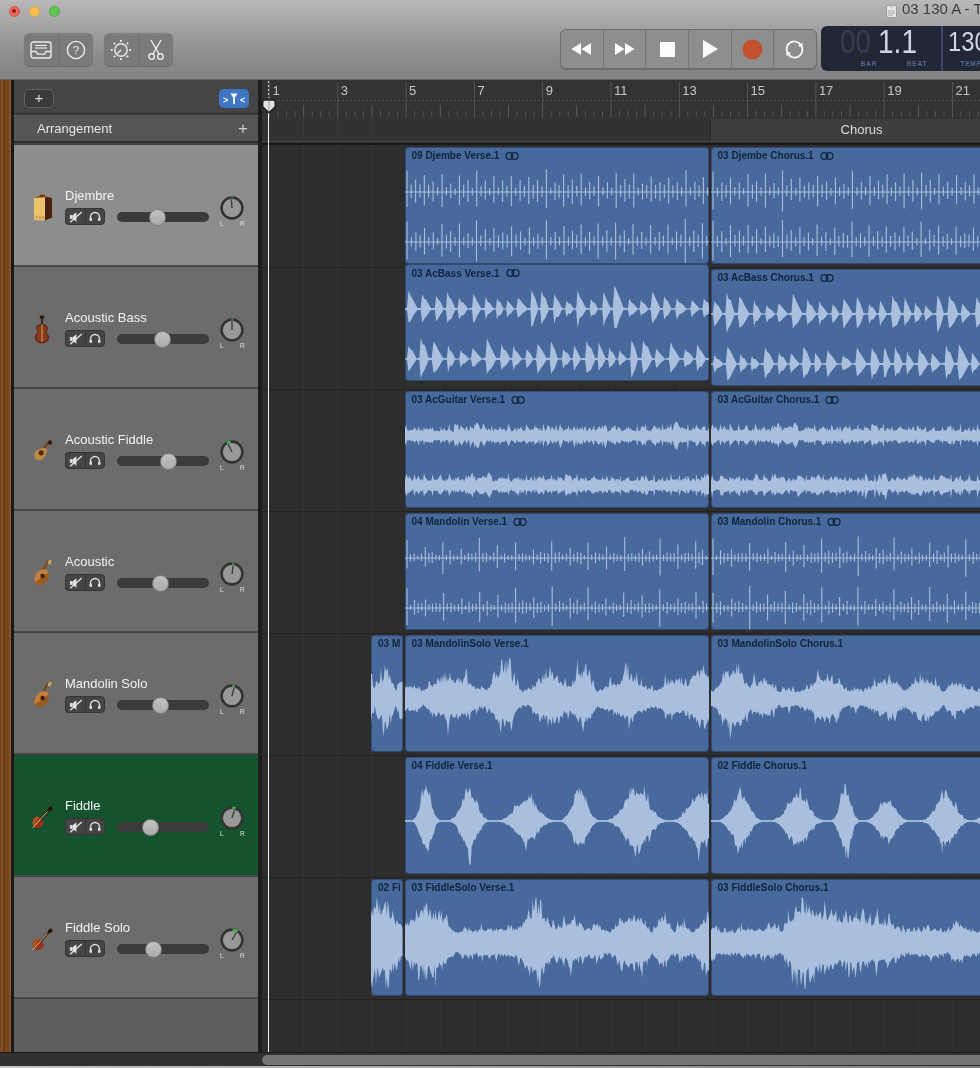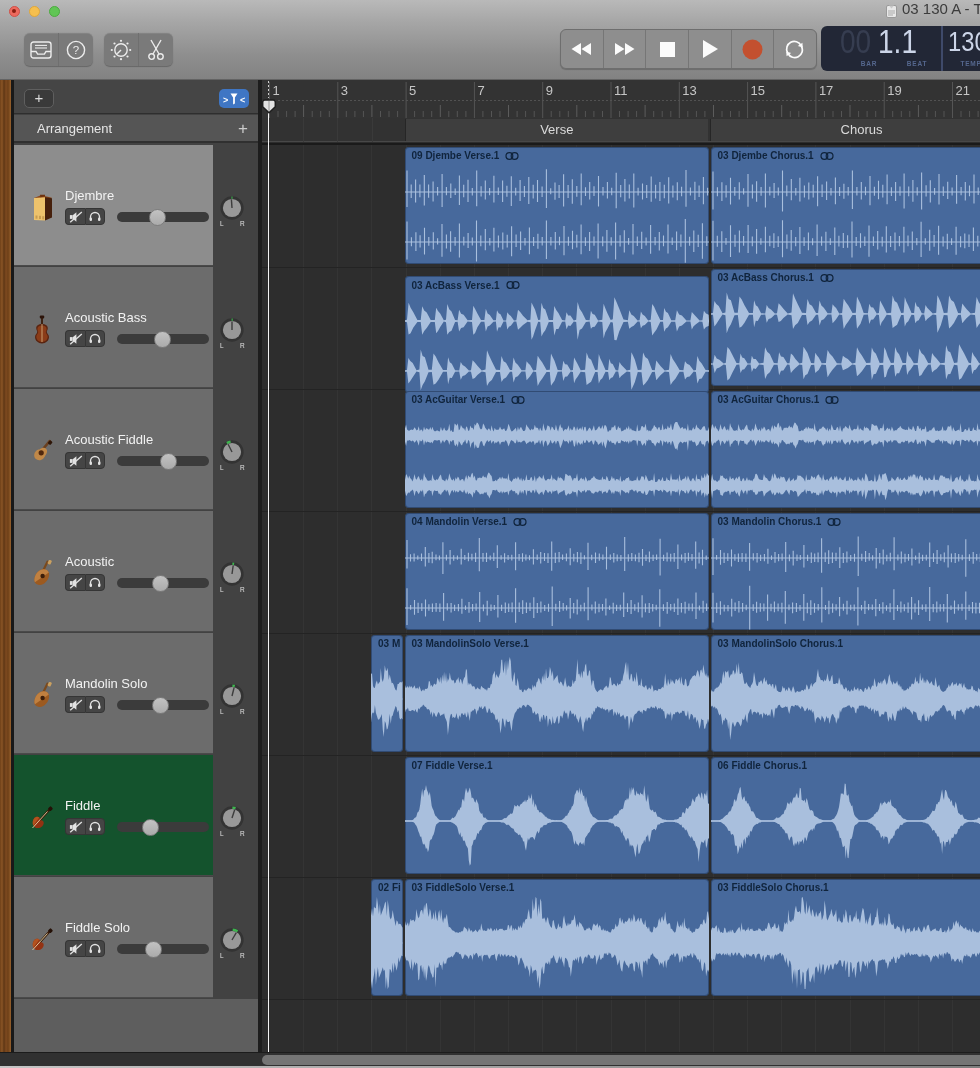--- a/index.html
+++ b/index.html
@@ -33,21 +33,21 @@
 #sidebar { position:absolute; left:14px; top:80px; width:244px; height:972px; background:#424242; }
 #sbhead { position:absolute; left:14px; top:80px; width:244px; height:34px; background:#454545; border-bottom:1px solid #2e2e2e; }
 .addbtn { position:absolute; left:10px; top:9px; width:30px; height:19px; background:#3a3a3a;
   border:1px solid #5f5f5f; border-radius:5px; color:#dcdcdc; font-size:15px; line-height:16px; text-align:center; }
 .filterbtn { position:absolute; left:205px; top:9px; width:30px; height:19px; background:#3f76c4;
   border-radius:5px; }
 #sbarr { position:absolute; left:14px; top:115px; width:244px; height:28px; background:#555555;
   color:#e6e6e6; font-size:13px; line-height:28px; padding-left:23px; border-bottom:2px solid #303030; }
 #sbarr .plus { position:absolute; right:10px; top:0; font-size:17px; color:#cccccc; font-weight:400; }
 #sbtracks { position:absolute; left:14px; top:145px; width:244px; height:854px; }
-.trk { position:absolute; left:0; width:199px; height:121px; border-bottom:1px solid #4a4a4a; }
+.trk { position:absolute; left:0; width:244px; height:121px; border-bottom:1px solid #4a4a4a; }
 .tico { position:absolute; left:14px; top:47px; width:28px; height:32px; display:flex; align-items:center; justify-content:center; }
 .tname { position:absolute; left:51px; top:43px; font-size:13px; color:#f2f2f2; }
 .tbtns { position:absolute; left:51px; top:63px; display:flex; }
 .tb { width:20px; height:17px; background:#454545; border:1px solid #353535; display:flex; align-items:center; justify-content:center; }
 .tb:first-child { border-radius:4px 0 0 4px; border-right:none; }
 .tb:last-child { border-radius:0 4px 4px 0; }
 .tsl { position:absolute; left:103px; top:67px; width:92px; height:10px; border-radius:5px; }
 .tth { position:absolute; top:55.5px; width:17px; height:17px; border-radius:50%;
   background:linear-gradient(#c2c2c2,#ababab); border:1px solid #7e7e7e; margin-top:8px; }
 .tkn { position:absolute; left:204px; top:49px; }
@@ -134,21 +134,21 @@
           <svg class="sti" width="14" height="10" viewBox="0 0 14 10">
             <circle cx="4.4" cy="5" r="3.4" stroke="#10243c" stroke-width="1.2" fill="none"></circle>
             <circle cx="9.6" cy="5" r="3.4" stroke="#10243c" stroke-width="1.2" fill="none"></circle>
           </svg>
         </div>
         <svg class="wv" width="276" height="117" viewBox="0 0 276 117">
           <path d="M0 45H276M2 24.6V62.5M6.4 40.3V49.2M10.9 35.2V54M15.1 38.3V50.5M19.5 30.8V57.6M23.8 39.9V48.7M28.3 35.3V52.5M32.6 41.3V47.6M37 26.9V59.8M41.4 37.6V51.4M45.6 34.2V54.8M50.1 40V48.8M54.4 26.5V60.4M58.8 39.7V48.5M63.1 35.9V50.9M67.3 40.6V48.6M71.5 23.6V64.5M75.8 38.4V49.2M80.3 32.1V53.2M84.8 40.9V48.4M88.9 30.7V54.4M93.4 38.4V50.4M97.8 35.5V52.4M102.2 37.7V50.5M106.6 29.2V59.2M111.1 37.5V50.1M115.6 34.6V53M120 41.1V48.4M124.4 30.5V57.2M128.6 40V49.1M132.9 36.7V51.7M137.2 40V48.4M141.4 23.6V62.1M145.9 40V48.4M150.3 35V52.4M154.5 39.8V48.3M159 29.1V58.2M163.4 39.7V48.8M167.5 33.7V52.3M171.8 37.7V50.4M176.1 27.6V57.2M180.4 40.3V48.9M184.6 35.1V54.1M189 39.6V48.8M193.1 26.5V61.6M197.7 39.6V49.3M201.9 32.9V54.7M206.2 40.3V48.4M210.6 25.6V62.4M215.1 38.3V49.6M219.3 33.3V55.5M223.6 41.1V47.8M228 26.9V57.5M232.3 39.5V48.9M236.7 34.7V52.1M241.1 40.6V48.6M245.6 28V56.8M250.1 40V48.2M254.3 35.1V53.6M258.5 38.4V49.3M263 27.4V56.4M267.2 40.5V48M271.6 34.6V53.2" stroke="#a9bfdd" stroke-width="1.1" fill="none"></path>
           <path d="M0 95H276M2 73.7V113.5M6.3 88.8V99.7M10.8 84.2V104.9M15 91.1V97.8M19.5 78.3V110M24 87.8V99.8M28.4 83.4V105.4M32.6 89V98.8M37.1 78.1V106.1M41.3 89.4V99.3M45.6 82.1V106.8M49.9 91.2V97.7M54.4 79.7V105.2M58.8 88.7V99.2M62.9 86.2V101.1M67.2 89.3V100.1M71.5 73.3V110.3M75.9 87.6V101.8M80.2 82.9V103.7M84.7 90V99.3M88.9 80V107.1M93.1 90.3V98.9M97.4 85.4V103.3M101.6 91.3V98.2M106.1 77.6V109M110.6 89.4V98.7M114.9 84.8V103.9M119.3 91.2V98.1M123.8 80.6V107.9M127.9 88.7V99.6M132.3 86.1V101M136.6 88.3V100.8M141 74.6V110.4M145.2 90V99M149.5 86.2V100.7M153.8 89.4V99M158 78.6V109.8M162.4 89.6V99.1M166.7 84V102.4M171.2 89.7V99.4M175.3 79.2V105.5M179.6 88.9V100M184 85.4V103.4M188.4 89.1V99.3M192.9 79.7V105.6M197 88.5V99.3M201.3 84.6V102.9M205.8 91V98.3M210.1 74.8V109.9M214.3 91.3V97.5M218.7 82.7V103.7M223.1 88V99.8M227.6 78.7V107.7M232.1 89.5V99.4M236.3 86.7V102.3M240.6 91.3V98.1M245.1 79.7V107.7M249.6 89.2V100.2M253.8 86.5V101.2M258 87.5V100M262.4 80.6V104.1M266.8 88.8V99.5M271.3 83.4V104" stroke="#a9bfdd" stroke-width="1.1" fill="none"></path>
         </svg>
       </div>
-      <div class="reg" style="left:142.5px;top:131px;width:304px;">
+      <div class="reg" style="left:142.5px;top:119px;width:304px;">
         <div class="rl">
           <span>03 AcBass Verse.1</span>
           <svg class="sti" width="14" height="10" viewBox="0 0 14 10">
             <circle cx="4.4" cy="5" r="3.4" stroke="#10243c" stroke-width="1.2" fill="none"></circle>
             <circle cx="9.6" cy="5" r="3.4" stroke="#10243c" stroke-width="1.2" fill="none"></circle>
           </svg>
         </div>
         <svg class="wv" width="304" height="117" viewBox="0 0 304 117">
           <path d="M0 45L0 44.2L2 43.7L3.6 26.8L5.6 31.8L8.2 35.9L12.4 43.9L15.7 44L17.2 30.3L19.2 34.4L21.7 36.5L25.7 44.1L29.8 44.1L31.2 31.8L33 35.1L35.2 37.6L38.8 44.2L41 43.8L42.3 27.9L44.2 33.3L46.5 35.4L50.1 44L52.6 44.2L54.1 33.7L56.1 37.8L58.6 38.8L62.6 44.3L67 43.9L68.3 29.7L70.1 33L72.4 37.6L76 44.1L79.4 44.1L80.8 32.8L82.6 37.4L84.8 38.9L88.4 44.3L90.9 44.3L92 34.3L93.6 37.2L95.5 38.2L98.5 44.4L101.1 44.4L102.3 36.3L103.9 38.5L105.8 40L109 44.4L111.3 44.2L113 33.8L115.2 35.9L118 39.7L122.5 44.3L125.4 43.7L126.5 26.6L128.1 29.7L130 33.4L133.2 43.9L135.2 43.7L136.5 26.7L138.2 32.1L140.3 33.6L143.8 43.9L148 44L149.3 30L151.2 34.1L153.4 36.9L157.1 44.1L160.2 44.4L161.5 36.3L163.2 39.4L165.4 39.4L168.8 44.4L171.2 43.7L172.6 26L174.6 32.8L177 36.2L180.9 43.9L184.6 44.3L185.9 34.8L187.6 38.1L189.7 38.8L193.1 44.4L197.3 43.8L198.6 27.8L200.2 31.9L202.3 37L205.7 44L207.8 43.3L209.4 21.3L211.5 26L214.2 32.6L218.5 43.6L222.9 44.3L224.3 34.3L226.3 38.4L228.7 39.9L232.6 44.4L234.6 44.3L235.9 35.6L237.6 38.5L239.8 39.9L243.2 44.4L245.7 43.8L247.2 28L249.1 30.7L251.5 36.2L255.3 44L258 44.1L259.2 31.9L260.9 35.7L262.9 37.1L266.3 44.2L270.2 44.3L271.9 34.3L274.1 38.4L276.9 39.4L281.4 44.4L285.4 44.4L286.8 35.9L288.6 38L290.9 40.6L294.6 44.4L297.4 44.3L298.9 34.8L301 37.6L303.6 38.7L304 44.4L304 44.2L304 45L304 45.8L304 45.5L303.6 49.9L301 51.1L298.9 53.6L297.4 45.7L294.6 45.5L290.9 48.3L288.6 50.3L286.8 53.6L285.4 45.5L281.4 45.6L276.9 49.6L274.1 50.4L271.9 55.6L270.2 45.7L266.3 45.8L262.9 51.2L260.9 52.5L259.2 55.7L258 45.7L255.3 45.8L251.5 53.6L249.1 56.7L247.2 59.6L245.7 46.1L243.2 45.6L239.8 49.1L237.6 49.7L235.9 52.3L234.6 45.5L232.6 45.5L228.7 49.8L226.3 51.1L224.3 52.7L222.9 45.7L218.5 46L214.2 55.4L211.5 64.2L209.4 64.1L207.8 46.5L205.7 45.9L202.3 52.7L200.2 56.4L198.6 62.4L197.3 46.1L193.1 45.5L189.7 50.8L187.6 51.1L185.9 52.7L184.6 45.5L180.9 45.9L177 52.5L174.6 54.1L172.6 63.7L171.2 46.1L168.8 45.5L165.4 50L163.2 49.4L161.5 53.2L160.2 45.6L157.1 45.8L153.4 53L151.2 53.1L149.3 59.5L148 46L143.8 46L140.3 54.2L138.2 57L136.5 60.4L135.2 46.1L133.2 45.8L130 54.4L128.1 60.5L126.5 63.7L125.4 46.3L122.5 45.7L118 49.1L115.2 51.8L113 53.8L111.3 45.6L109 45.6L105.8 49.7L103.9 50.7L102.3 53.5L101.1 45.5L98.5 45.5L95.5 51.6L93.6 51.2L92 55.8L90.9 45.6L88.4 45.7L84.8 49.6L82.6 50.6L80.8 55.6L79.4 45.8L76 45.8L72.4 51.3L70.1 57.1L68.3 58.7L67 46.1L62.6 45.6L58.6 51.2L56.1 51.9L54.1 55.5L52.6 45.8L50.1 46L46.5 54.7L44.2 56L42.3 58.8L41 46.2L38.8 45.6L35.2 51.1L33 55L31.2 57.3L29.8 45.9L25.7 45.9L21.7 52.1L19.2 54.9L17.2 58.8L15.7 45.9L12.4 45.9L8.2 51.8L5.6 57.3L3.6 58.5L2 46.3L0 45.8Z" fill="#a9bfdd"></path>
           <path d="M0 95L0 94.2L2 94.1L3.4 81.9L5.3 85L7.7 87.1L11.5 94.2L14.4 93.5L15.7 73.6L17.6 80L19.9 81.3L23.5 93.7L26.8 93.8L28.5 77.5L30.7 80.5L33.5 86.2L38 93.9L41.9 94L43.1 81.2L44.8 86.3L46.8 87.7L50.1 94.2L54.2 94.4L55.7 86L57.6 89.1L60 90.5L63.9 94.4L66 94.2L67.6 84.3L69.8 86.4L72.4 89.7L76.7 94.4L80.5 93.5L82 74.2L84.1 79.6L86.8 85.2L91 93.8L95 94L96.5 80.1L98.5 85.2L101 86.8L105 94.1L107.1 94.1L108.5 81.6L110.4 86.4L112.8 88.7L116.6 94.2L120.4 94.3L121.6 85.3L123.2 87.3L125.1 89.1L128.2 94.4L131.1 93.9L132.7 79.8L134.7 83.1L137.3 86.4L141.5 94.1L144.8 93.8L146 77.6L147.5 80.7L149.5 84.7L152.7 94L156.9 94.3L158.3 84.8L160 88.2L162.2 88.4L165.7 94.4L167.9 94L169.1 81.4L170.7 84.6L172.6 88L175.7 94.2L180.1 93.7L181.6 76.4L183.6 82.1L186.1 83.7L190.2 93.9L192.6 93.8L193.8 77.9L195.3 82.6L197.3 86.6L200.5 94L203.1 94.1L204.3 82.7L205.8 87.3L207.7 87.9L210.8 94.3L213.2 94.4L214.5 86.1L216.2 88.8L218.4 90.9L221.8 94.4L225.2 93.7L226.4 76.2L227.9 79.2L229.8 83.5L232.8 93.9L236.5 93.7L238.1 76.6L240.2 81.1L242.9 83.1L247.1 93.9L249.8 94.3L251.3 84.5L253.3 87.2L255.7 90.3L259.7 94.4L264 93.8L265.6 77.9L267.7 82.9L270.4 87.1L274.6 94L278.4 94.3L280 85.3L282 87.8L284.6 89.1L288.7 94.4L290.9 93.9L292.4 80L294.3 84.8L296.7 87.4L300.6 94.1L304 94.2L304 95L304 95.8L300.6 95.7L296.7 102.5L294.3 102.9L292.4 107.4L290.9 95.9L288.7 95.5L284.6 100.5L282 100.9L280 103.4L278.4 95.7L274.6 95.8L270.4 102.7L267.7 105.7L265.6 108.9L264 96L259.7 95.6L255.7 99.1L253.3 101.8L251.3 104.2L249.8 95.7L247.1 96L242.9 103.9L240.2 107.6L238.1 109.4L236.5 96.2L232.8 96L229.8 106.2L227.9 110.4L226.4 113.7L225.2 96.1L221.8 95.5L218.4 98.2L216.2 99.9L214.5 102.2L213.2 95.6L210.8 95.6L207.7 101.2L205.8 102.1L204.3 104.2L203.1 95.9L200.5 95.8L197.3 102.3L195.3 104.1L193.8 107.4L192.6 95.9L190.2 96.1L186.1 105.8L183.6 107.6L181.6 109L180.1 96.2L175.7 95.8L172.6 100.8L170.7 103.2L169.1 107.3L167.9 95.9L165.7 95.6L162.2 100.4L160 100.7L158.3 105L156.9 95.6L152.7 95.8L149.5 104.7L147.5 107.4L146 109.8L144.8 95.9L141.5 95.9L137.3 102.4L134.7 106.1L132.7 110L131.1 96L128.2 95.6L125.1 100.3L123.2 102.4L121.6 104.3L120.4 95.5L116.6 95.6L112.8 100.3L110.4 101.2L108.5 106.6L107.1 95.8L105 95.8L101 101.4L98.5 102.9L96.5 106.1L95 95.9L91 96.1L86.8 104.1L84.1 106.2L82 110.1L80.5 96.3L76.7 95.5L72.4 98.9L69.8 102.1L67.6 103.1L66 95.7L63.9 95.5L60 99.3L57.6 100L55.7 103.7L54.2 95.6L50.1 95.7L46.8 102L44.8 101.8L43.1 108.2L41.9 95.8L38 95.8L33.5 103.7L30.7 107.4L28.5 108.8L26.8 95.9L23.5 96.3L19.9 105.2L17.6 109.1L15.7 114.3L14.4 96.2L11.5 95.6L7.7 101.3L5.3 105.1L3.4 107.5L2 95.7L0 95.8Z" fill="#a9bfdd"></path>
@@ -241,30 +241,30 @@
         <div class="rl">
           <span>03 MandolinSolo Chorus.1</span>
         </div>
         <svg class="wv" width="276" height="117" viewBox="0 0 276 117">
           <path d="M0 64H276" stroke="#a9bfdd" stroke-width="1.1" fill="none"></path>
           <path d="M0 64L0 54.2L1 56.7L1.9 55.9L2.9 57L3.8 54L4.8 53.6L5.7 52.5L6.7 52.6L7.6 51.6L8.6 50L9.6 46.9L10.5 48.9L11.5 41.5L12.4 36L13.4 43.5L14.3 35.8L15.3 37.5L16.2 37L17.2 35.2L18.1 43.3L19.1 41L20.1 38.7L21 40L22 35.1L22.9 36.1L23.9 39.8L24.8 37L25.8 28.8L26.7 38.7L27.7 27.3L28.7 39L29.6 39L30.6 37.1L31.5 38.4L32.5 44.3L33.4 48.7L34.4 49L35.3 47L36.3 49.1L37.2 50.9L38.2 51.8L39.2 53.2L40.1 50.2L41.1 48.9L42 46.8L43 36.9L43.9 42.1L44.9 48.5L45.8 50.8L46.8 51L47.8 46.5L48.7 47.4L49.7 45.6L50.6 45.6L51.6 49.6L52.5 44.5L53.5 42.1L54.4 47.3L55.4 44.4L56.3 48.9L57.3 50.1L58.3 48.8L59.2 49L60.2 51.9L61.1 49.3L62.1 49.1L63 54.3L64 51.7L64.9 49.1L65.9 55.6L66.9 55.9L67.8 56.9L68.8 56.9L69.7 57.2L70.7 55.8L71.6 50.7L72.6 53.4L73.5 52.4L74.5 56.4L75.4 53.7L76.4 56.2L77.4 52.3L78.3 52.8L79.3 55.1L80.2 56.9L81.2 54L82.1 51.1L83.1 53.7L84 57.4L85 57.6L86 55.9L86.9 56.3L87.9 57L88.8 56.6L89.8 56.5L90.7 55L91.7 55.1L92.6 55.9L93.6 54L94.5 54.9L95.5 49.3L96.5 50.9L97.4 54.4L98.4 53.9L99.3 50.7L100.3 47.8L101.2 52L102.2 49.6L103.1 48.4L104.1 47.4L105.1 46.8L106 39.6L107 33.8L107.9 41.3L108.9 42.5L109.8 45.3L110.8 45.1L111.7 45.3L112.7 46.9L113.6 44.3L114.6 46.2L115.6 43.6L116.5 38L117.5 43.9L118.4 46.6L119.4 45.5L120.3 41.7L121.3 39.8L122.2 48.7L123.2 49L124.2 49L125.1 48.2L126.1 48.1L127 49.1L128 42.3L128.9 45.3L129.9 50.4L130.8 48.7L131.8 51.1L132.7 53.8L133.7 54.5L134.7 52.1L135.6 53L136.6 56.5L137.5 54.8L138.5 56.8L139.4 56.4L140.4 54.1L141.3 55.7L142.3 56L143.3 51.2L144.2 54.3L145.2 54.9L146.1 53.8L147.1 52.5L148 56.4L149 53.9L149.9 54.1L150.9 55.1L151.8 56.5L152.8 57.1L153.8 53.3L154.7 52.8L155.7 54.9L156.6 54L157.6 51.1L158.5 52.3L159.5 54.9L160.4 52.2L161.4 50.3L162.4 51.3L163.3 43.1L164.3 46.9L165.2 51.9L166.2 51.1L167.1 46.7L168.1 48.1L169 48.4L170 45.7L170.9 49.5L171.9 45.8L172.9 45.6L173.8 43.3L174.8 47.1L175.7 50.1L176.7 47.2L177.6 41.7L178.6 38.9L179.5 45.6L180.5 46.9L181.5 50L182.4 46.2L183.4 48.5L184.3 48.8L185.3 47.8L186.2 45.6L187.2 51.1L188.1 48.8L189.1 52.5L190 50.5L191 54.8L192 53.8L192.9 56.3L193.9 55L194.8 55.5L195.8 54.3L196.7 53L197.7 54.4L198.6 51.3L199.6 51.9L200.6 48.7L201.5 48.6L202.5 49.4L203.4 47.8L204.4 41.6L205.3 47.2L206.3 45.6L207.2 48.4L208.2 48.2L209.1 37.5L210.1 45.9L211.1 44.5L212 42L213 48.4L213.9 44.8L214.9 48.5L215.8 43.9L216.8 45.4L217.7 47L218.7 49.1L219.7 47.5L220.6 45.9L221.6 49.4L222.5 50.3L223.5 50.8L224.4 41.9L225.4 47.4L226.3 52.2L227.3 51L228.2 49.6L229.2 53.8L230.2 55.4L231.1 56.3L232.1 56.9L233 56.4L234 55.9L234.9 55.2L235.9 52.9L236.8 52.6L237.8 48.8L238.8 51.9L239.7 50.2L240.7 48.3L241.6 46.7L242.6 51.1L243.5 49.1L244.5 49.5L245.4 47.3L246.4 51.1L247.3 50.6L248.3 47.9L249.3 49.6L250.2 47.7L251.2 53.2L252.1 50.9L253.1 47.9L254 52.5L255 52.3L255.9 54.8L256.9 53.7L257.9 55.1L258.8 53.9L259.8 54.6L260.7 50.6L261.7 51.5L262.6 55.6L263.6 54.8L264.5 56.3L265.5 55.9L266.4 57.5L267.4 52.5L268.4 54.6L269.3 54.3L270.3 52.9L271.2 53.6L272.2 52.4L273.1 52.2L274.1 50.3L275 47.7L276 48.5L276 64L276 78.7L275 77.3L274.1 78.2L273.1 76.4L272.2 74.6L271.2 73.3L270.3 75L269.3 74.6L268.4 71.2L267.4 70.3L266.4 71.7L265.5 70.8L264.5 70.3L263.6 71.4L262.6 73.7L261.7 73.5L260.7 72.3L259.8 71.8L258.8 72L257.9 73.2L256.9 74.7L255.9 72.2L255 74.9L254 75.4L253.1 80.1L252.1 77.1L251.2 76.7L250.2 74.1L249.3 75.3L248.3 76.5L247.3 75.9L246.4 75.4L245.4 76.3L244.5 85L243.5 83.7L242.6 78.9L241.6 81.4L240.7 80.5L239.7 76.1L238.8 75.6L237.8 75.2L236.8 76.6L235.9 76.4L234.9 74.1L234 71.5L233 70.3L232.1 69.9L231.1 71.5L230.2 73.2L229.2 73.3L228.2 75.7L227.3 75.6L226.3 77.1L225.4 76L224.4 76.3L223.5 78.2L222.5 80.3L221.6 80.6L220.6 82.2L219.7 79.7L218.7 81.4L217.7 87.3L216.8 80.9L215.8 86L214.9 85.9L213.9 85.2L213 78.2L212 80.7L211.1 80.8L210.1 87.8L209.1 85L208.2 85.2L207.2 84.9L206.3 82.5L205.3 77.8L204.4 77.3L203.4 76.8L202.5 75.8L201.5 80L200.6 77.7L199.6 76.6L198.6 74.7L197.7 74.4L196.7 73.9L195.8 73.7L194.8 71.6L193.9 73L192.9 74.2L192 71L191 74.9L190 75.6L189.1 72.9L188.1 76.7L187.2 75.3L186.2 76.6L185.3 81.2L184.3 86.1L183.4 85.4L182.4 81.4L181.5 77.7L180.5 85.5L179.5 83.3L178.6 81.6L177.6 86.9L176.7 83.8L175.7 77.1L174.8 76.8L173.8 76.5L172.9 79.5L171.9 79.5L170.9 78.8L170 80.5L169 82.2L168.1 80.4L167.1 75.2L166.2 76.1L165.2 76.5L164.3 74.6L163.3 79.2L162.4 73.5L161.4 74.5L160.4 76.5L159.5 72.3L158.5 74.2L157.6 73.9L156.6 72.3L155.7 72L154.7 70.4L153.8 72.7L152.8 70.5L151.8 70.7L150.9 70.3L149.9 71L149 70.6L148 71.1L147.1 74.5L146.1 72.9L145.2 78.5L144.2 77.5L143.3 72.7L142.3 72.3L141.3 71.6L140.4 73.6L139.4 72.1L138.5 70.2L137.5 70.5L136.6 70.8L135.6 71.7L134.7 71.9L133.7 72.5L132.7 72.5L131.8 73.1L130.8 74.2L129.9 77.8L128.9 75L128 84.6L127 82.3L126.1 85.7L125.1 88.7L124.2 83.1L123.2 81.9L122.2 79.4L121.3 79L120.3 81.1L119.4 84.7L118.4 89.1L117.5 82.4L116.5 83.7L115.6 81L114.6 84.2L113.6 87.6L112.7 83.7L111.7 82.2L110.8 80.5L109.8 85.7L108.9 83.9L107.9 82.9L107 81.7L106 82.8L105.1 83.9L104.1 88.5L103.1 79.8L102.2 75.7L101.2 78.1L100.3 74.1L99.3 75.9L98.4 73.9L97.4 75.9L96.5 72.4L95.5 74.3L94.5 76L93.6 76.3L92.6 73.5L91.7 72L90.7 71.1L89.8 74.3L88.8 72.4L87.9 72.1L86.9 70.1L86 70.9L85 70L84 69.9L83.1 71.9L82.1 70.9L81.2 70.7L80.2 71L79.3 73.9L78.3 79.1L77.4 76.2L76.4 71.6L75.4 71.9L74.5 71.3L73.5 72.3L72.6 72.5L71.6 73L70.7 72.7L69.7 72.1L68.8 69.7L67.8 70.1L66.9 70.8L65.9 73.7L64.9 72.5L64 74.8L63 83.5L62.1 79.6L61.1 74.1L60.2 74.7L59.2 81.8L58.3 79.2L57.3 80.5L56.3 80.7L55.4 78.5L54.4 80.2L53.5 78.7L52.5 77.5L51.6 83.7L50.6 79.1L49.7 78.7L48.7 80.5L47.8 77.8L46.8 76.5L45.8 78.7L44.9 77.5L43.9 76.7L43 76.7L42 77.6L41.1 80.2L40.1 73.9L39.2 74.5L38.2 77L37.2 79L36.3 88L35.3 85.1L34.4 78.9L33.4 84.2L32.5 85.1L31.5 83.4L30.6 88.9L29.6 91.4L28.7 89.5L27.7 87.4L26.7 86.8L25.8 87.1L24.8 89.6L23.9 91.9L22.9 90L22 86.8L21 89.6L20.1 98.8L19.1 105L18.1 86L17.2 94.5L16.2 85L15.3 84.4L14.3 82.5L13.4 85.9L12.4 84.7L11.5 90.5L10.5 82.7L9.6 78.4L8.6 80.5L7.6 78.6L6.7 75.2L5.7 73.1L4.8 74.1L3.8 71.2L2.9 72.9L1.9 71.6L1 70.6L0 71.9Z" fill="#a9bfdd"></path>
         </svg>
       </div>
       <div class="reg" style="left:142.5px;top:611.5px;width:304px;">
         <div class="rl">
-          <span>07 Fiddle Verse.1</span>
+          <span>04 Fiddle Verse.1</span>
         </div>
         <svg class="wv" width="304" height="117" viewBox="0 0 304 117">
           <path d="M0 64H304" stroke="#a9bfdd" stroke-width="1.1" fill="none"></path>
           <path d="M0 64L0 63.3L1 63.3L1.9 63.3L2.9 63.3L3.8 63.3L4.8 63.3L5.7 63.3L6.7 63.3L7.6 62.9L8.6 62.3L9.5 60.9L10.5 60.5L11.4 59.4L12.4 55.6L13.3 54.9L14.3 52.8L15.2 47.6L16.2 38.8L17.2 31.6L18.1 40.1L19.1 33.1L20 33.6L21 28.1L21.9 32.7L22.9 35.2L23.8 38.8L24.8 34.8L25.7 41.1L26.7 48.9L27.6 51.5L28.6 53.4L29.5 56.8L30.5 58.9L31.4 59.4L32.4 61L33.4 62L34.3 62.8L35.3 63.3L36.2 63.3L37.2 63.3L38.1 63.3L39.1 63.3L40 63.3L41 63.3L41.9 63.2L42.9 63.3L43.8 63.3L44.8 63.2L45.7 62.7L46.7 61.4L47.6 60.6L48.6 61.2L49.6 60.1L50.5 59.3L51.5 57.1L52.4 55.3L53.4 52.6L54.3 53.5L55.3 50.4L56.2 50.4L57.2 42.8L58.1 42.1L59.1 44.8L60 36L61 30.8L61.9 33.7L62.9 36.3L63.8 33.5L64.8 30.5L65.8 34.9L66.7 41.2L67.7 40.5L68.6 41.8L69.6 44.7L70.5 45.7L71.5 41.9L72.4 45.1L73.4 47L74.3 53.7L75.3 55.6L76.2 57.1L77.2 56L78.1 59.7L79.1 61L80.1 60.2L81 61.5L82 62.5L82.9 63L83.9 63.3L84.8 63.3L85.8 63.3L86.7 63.3L87.7 63.3L88.6 63.3L89.6 63.3L90.5 63.3L91.5 63.3L92.4 63.3L93.4 63.3L94.3 63.2L95.3 63L96.3 62.9L97.2 62.7L98.2 62L99.1 61.2L100.1 60.9L101 61.3L102 60.3L102.9 58.8L103.9 57.9L104.8 57.4L105.8 56.2L106.7 56.9L107.7 56.1L108.6 52L109.6 47.7L110.5 49.2L111.5 49.5L112.5 47.8L113.4 49L114.4 49.8L115.3 47.4L116.3 47L117.2 46.3L118.2 44.4L119.1 45L120.1 42.4L121 45.6L122 42.8L122.9 42.9L123.9 37.8L124.8 41.7L125.8 40.9L126.7 36.3L127.7 48.3L128.7 41.7L129.6 50.5L130.6 46.6L131.5 49.2L132.5 52.9L133.4 52.9L134.4 55.4L135.3 55L136.3 55.4L137.2 56.1L138.2 57.5L139.1 57.7L140.1 59.7L141 59.5L142 60.7L142.9 61.4L143.9 61.8L144.9 62.1L145.8 62.5L146.8 63L147.7 62.7L148.7 63L149.6 63.3L150.6 63.2L151.5 63.1L152.5 63.3L153.4 63.3L154.4 63.3L155.3 63.3L156.3 63L157.2 62.7L158.2 61.8L159.1 61.3L160.1 59.8L161.1 58.4L162 58.9L163 56.5L163.9 55.5L164.9 52.8L165.8 52.7L166.8 49.4L167.7 49.1L168.7 46.2L169.6 38L170.6 36.3L171.5 33.5L172.5 33L173.4 36.3L174.4 30.3L175.3 37.8L176.3 32.2L177.3 35.4L178.2 39L179.2 38.6L180.1 45L181.1 39.5L182 45.3L183 48.9L183.9 50.8L184.9 54.8L185.8 56.6L186.8 57.8L187.7 59.5L188.7 60.3L189.6 60.5L190.6 61.2L191.5 62.1L192.5 62.8L193.5 63.2L194.4 63.3L195.4 63.3L196.3 63.3L197.3 63.3L198.2 63.3L199.2 63.3L200.1 63.3L201.1 63.1L202 63L203 63L203.9 62.6L204.9 61.7L205.8 61.7L206.8 61.7L207.7 61.4L208.7 59.4L209.7 58.6L210.6 58.2L211.6 58.2L212.5 56.8L213.5 56.6L214.4 53.5L215.4 53.2L216.3 51.9L217.3 52.2L218.2 51.2L219.2 46.2L220.1 43L221.1 43.4L222 41.1L223 43.1L223.9 40.4L224.9 30.3L225.9 38.2L226.8 29.9L227.8 33.4L228.7 30L229.7 37.9L230.6 38.8L231.6 33.6L232.5 36.9L233.5 36.6L234.4 38.6L235.4 35.3L236.3 37.2L237.3 36.8L238.2 39L239.2 28.3L240.2 36.9L241.1 44.9L242.1 41.9L243 36.7L244 46L244.9 51.9L245.9 53L246.8 53.8L247.8 52.6L248.7 55L249.7 55.2L250.6 54.6L251.6 57.3L252.5 59.8L253.5 59.7L254.4 59.9L255.4 60.8L256.4 61.2L257.3 62.2L258.3 62.2L259.2 62.7L260.2 62.6L261.1 62.9L262.1 63.3L263 63.3L264 63.2L264.9 63.3L265.9 63.3L266.8 63.3L267.8 63.3L268.7 63.2L269.7 62.6L270.6 62.4L271.6 62.4L272.6 62.1L273.5 61.7L274.5 60.1L275.4 59.9L276.4 60L277.3 55.8L278.3 54.8L279.2 56.7L280.2 55.6L281.1 50.8L282.1 51.4L283 52.1L284 49.8L284.9 49.1L285.9 48.4L286.8 44.3L287.8 41.3L288.8 44L289.7 45.2L290.7 40.8L291.6 39.7L292.6 39.3L293.5 36.2L294.5 37.7L295.4 41.6L296.4 35.2L297.3 37L298.3 42.8L299.2 36.6L300.2 36.8L301.1 39.3L302.1 32.5L303 45.9L304 47.2L304 64L304 81.1L303 82.1L302.1 88.2L301.1 91.3L300.2 82.2L299.2 84.6L298.3 86.2L297.3 85.1L296.4 84.4L295.4 88.4L294.5 95.4L293.5 105L292.6 92L291.6 90.1L290.7 87.7L289.7 84L288.8 84.1L287.8 82L286.8 79L285.9 81.4L284.9 79.4L284 78.9L283 76.2L282.1 73.9L281.1 72.3L280.2 73.4L279.2 71.1L278.3 70.2L277.3 70.4L276.4 67.6L275.4 67.9L274.5 67.2L273.5 66.3L272.6 65.9L271.6 65.4L270.6 65.5L269.7 65L268.7 64.9L267.8 64.7L266.8 64.7L265.9 64.7L264.9 64.7L264 64.7L263 64.7L262.1 64.7L261.1 65.1L260.2 65.1L259.2 65.2L258.3 65.7L257.3 66L256.4 66L255.4 66.3L254.4 67.5L253.5 67.4L252.5 67.8L251.6 71L250.6 73.5L249.7 71.9L248.7 71.9L247.8 73L246.8 73.3L245.9 77.9L244.9 83.2L244 85.2L243 77.3L242.1 79.8L241.1 79.6L240.2 85.5L239.2 82.6L238.2 86.1L237.3 86.7L236.3 88.7L235.4 93.2L234.4 96.4L233.5 96.7L232.5 86.5L231.6 90.4L230.6 100.5L229.7 96.6L228.7 91L227.8 88L226.8 89.4L225.9 87.2L224.9 89.7L223.9 83.3L223 80.7L222 82.1L221.1 84.2L220.1 81.7L219.2 79.3L218.2 78.1L217.3 73.8L216.3 76.4L215.4 72.4L214.4 70.8L213.5 70.1L212.5 69.7L211.6 69.1L210.6 69.4L209.7 69.3L208.7 66.9L207.7 66.3L206.8 66.6L205.8 65.8L204.9 65.6L203.9 65.4L203 65.1L202 64.7L201.1 64.7L200.1 64.7L199.2 64.7L198.2 64.7L197.3 64.7L196.3 64.7L195.4 64.7L194.4 64.7L193.5 64.9L192.5 64.9L191.5 65.4L190.6 66L189.6 67.1L188.7 68L187.7 68.5L186.8 70.2L185.8 71.3L184.9 74.5L183.9 75.7L183 76.5L182 78.5L181.1 79.5L180.1 81.2L179.2 89.1L178.2 85.2L177.3 87.6L176.3 86.8L175.3 85.1L174.4 86.2L173.4 89L172.5 87.2L171.5 86.8L170.6 83.2L169.6 87.8L168.7 85.1L167.7 79.3L166.8 76.1L165.8 74L164.9 73.8L163.9 71.6L163 71.2L162 68.5L161.1 67.8L160.1 66.9L159.1 66.2L158.2 65.7L157.2 65.2L156.3 64.8L155.3 64.7L154.4 64.7L153.4 64.7L152.5 64.7L151.5 64.7L150.6 64.7L149.6 64.7L148.7 64.8L147.7 65.1L146.8 65.1L145.8 65.8L144.9 65.6L143.9 65.9L142.9 66.1L142 67L141 68.3L140.1 67.7L139.1 68.3L138.2 68.6L137.2 70.5L136.3 70.2L135.3 70.9L134.4 74.8L133.4 76.4L132.5 73.8L131.5 76.3L130.6 78.9L129.6 83.1L128.7 81.6L127.7 80L126.7 80.2L125.8 80.2L124.8 81.3L123.9 83.4L122.9 81L122 86.8L121 93.8L120.1 90.5L119.1 83.9L118.2 84.7L117.2 80.8L116.3 80.6L115.3 77.8L114.4 77.6L113.4 78.2L112.5 76.5L111.5 76.1L110.5 75.3L109.6 74.6L108.6 71.7L107.7 71.5L106.7 70.9L105.8 70.2L104.8 69.1L103.9 68L102.9 67.4L102 68.2L101 67.4L100.1 66.6L99.1 65.8L98.2 65.5L97.2 65.4L96.3 65.4L95.3 65.1L94.3 64.7L93.4 64.7L92.4 64.7L91.5 64.7L90.5 64.7L89.6 64.7L88.6 64.7L87.7 64.7L86.7 64.7L85.8 64.7L84.8 64.7L83.9 64.7L82.9 65L82 65.3L81 65.7L80.1 66.1L79.1 67.5L78.1 68.1L77.2 70.1L76.2 73.2L75.3 73.1L74.3 74.4L73.4 77.3L72.4 75.7L71.5 79.2L70.5 82.5L69.6 82.7L68.6 83.3L67.7 87.3L66.7 89.2L65.8 106.7L64.8 108.8L63.8 103.5L62.9 91.6L61.9 89.4L61 88.3L60 84.6L59.1 83.2L58.1 84.1L57.2 78.7L56.2 80.6L55.3 75.2L54.3 78.2L53.4 74.8L52.4 70.4L51.5 68.8L50.5 67.9L49.6 66.9L48.6 66.6L47.6 65.7L46.7 65.5L45.7 64.9L44.8 64.7L43.8 64.7L42.9 64.7L41.9 64.7L41 64.7L40 64.7L39.1 64.7L38.1 64.7L37.2 64.7L36.2 64.7L35.3 64.7L34.3 65L33.4 65.8L32.4 66.6L31.4 67.2L30.5 69.4L29.5 74.4L28.6 77.5L27.6 79.3L26.7 82.3L25.7 82.5L24.8 84.1L23.8 92.5L22.9 95.2L21.9 90.4L21 92.2L20 88.2L19.1 86.5L18.1 87.8L17.2 84.2L16.2 79.4L15.2 79.7L14.3 76.4L13.3 74.2L12.4 71.3L11.4 68.7L10.5 67.7L9.5 66.1L8.6 65.3L7.6 64.9L6.7 64.7L5.7 64.7L4.8 64.7L3.8 64.7L2.9 64.7L1.9 64.7L1 64.7L0 64.7Z" fill="#a9bfdd"></path>
         </svg>
       </div>
       <div class="reg" style="left:448.5px;top:611.5px;width:276px;">
         <div class="rl">
-          <span>06 Fiddle Chorus.1</span>
+          <span>02 Fiddle Chorus.1</span>
         </div>
         <svg class="wv" width="276" height="117" viewBox="0 0 276 117">
           <path d="M0 64H276" stroke="#a9bfdd" stroke-width="1.1" fill="none"></path>
           <path d="M0 64L0 63.3L1 63.3L1.9 63.3L2.9 63.3L3.8 63.3L4.8 63.3L5.7 63.3L6.7 63.3L7.6 63.2L8.6 63L9.6 62.7L10.5 61.9L11.5 61.7L12.4 60.8L13.4 59.8L14.3 59.1L15.3 58L16.2 58.1L17.2 56.2L18.1 54.5L19.1 54.5L20.1 52.9L21 49.8L22 48.9L22.9 43.6L23.9 42L24.8 45L25.8 42.6L26.7 37.5L27.7 35.5L28.7 30.9L29.6 30L30.6 39.3L31.5 43.1L32.5 40.3L33.4 39.2L34.4 44.4L35.3 43.5L36.3 46.7L37.2 45.9L38.2 48.7L39.2 50.2L40.1 54.1L41.1 54.5L42 54.2L43 56.1L43.9 57.7L44.9 60.2L45.8 61L46.8 61.1L47.8 62.1L48.7 62.4L49.7 63L50.6 63.2L51.6 63.3L52.5 63.3L53.5 63.3L54.4 63.3L55.4 63.3L56.3 63.3L57.3 63.3L58.3 63.3L59.2 63.3L60.2 63.3L61.1 63.3L62.1 63.1L63 62.8L64 61.9L64.9 61L65.9 60.3L66.9 61.2L67.8 60.6L68.8 60.3L69.7 59.3L70.7 57.9L71.6 57.3L72.6 57L73.5 53.5L74.5 52.8L75.4 50.5L76.4 45.3L77.4 46.5L78.3 47.5L79.3 44.3L80.2 46.8L81.2 44.5L82.1 41.6L83.1 39.9L84 41L85 37.9L86 35.7L86.9 40.8L87.9 40.8L88.8 30.7L89.8 31.5L90.7 42.9L91.7 43.3L92.6 44.1L93.6 42.5L94.5 46.3L95.5 41L96.5 43.4L97.4 48.1L98.4 52L99.3 53.4L100.3 53L101.2 53.6L102.2 54.6L103.1 58.5L104.1 59.3L105.1 59.7L106 60.2L107 61L107.9 61.7L108.9 62.3L109.8 62.3L110.8 62.7L111.7 63L112.7 63.3L113.6 63.3L114.6 63.3L115.6 63.3L116.5 63.3L117.5 63.3L118.4 63.3L119.4 63.3L120.3 63.1L121.3 62.3L122.2 61.9L123.2 61.5L124.2 59.8L125.1 58.5L126.1 56.5L127 53.7L128 50.1L128.9 44L129.9 36.2L130.8 36.8L131.8 36.4L132.7 37.9L133.7 26.4L134.7 27.1L135.6 38L136.6 38.7L137.5 36.9L138.5 44.5L139.4 46.3L140.4 49.3L141.3 48.3L142.3 53.9L143.3 57.7L144.2 59.3L145.2 60.5L146.1 60.9L147.1 62.5L148 62.8L149 63.3L149.9 63.3L150.9 63.3L151.8 63.3L152.8 63.3L153.8 63.3L154.7 63.2L155.7 63.1L156.6 62.8L157.6 62.4L158.5 61.9L159.5 61.4L160.4 60.8L161.4 60.1L162.4 59.5L163.3 57.2L164.3 57L165.2 55.3L166.2 55.3L167.1 53.8L168.1 51.4L169 47.1L170 45.2L170.9 48.8L171.9 46.1L172.9 45.8L173.8 44.3L174.8 46.3L175.7 46.9L176.7 45.3L177.6 44.3L178.6 45.8L179.5 42.1L180.5 48.2L181.5 49.3L182.4 49.7L183.4 51.1L184.3 51.2L185.3 52L186.2 55L187.2 55.9L188.1 57.7L189.1 58L190 59L191 60.5L192 61.3L192.9 62.1L193.9 61.8L194.8 62.5L195.8 62.9L196.7 63.3L197.7 63.3L198.6 63.3L199.6 63.3L200.6 63.3L201.5 63.3L202.5 63.3L203.4 63.3L204.4 63.3L205.3 63.3L206.3 63.3L207.2 63.3L208.2 63.3L209.1 63.3L210.1 63.1L211.1 63L212 62.9L213 62.7L213.9 62.4L214.9 62L215.8 61.3L216.8 59.8L217.7 60.2L218.7 58.2L219.7 57.1L220.6 55.5L221.6 53.5L222.5 53.9L223.5 53.9L224.4 51.7L225.4 46.8L226.3 47.5L227.3 45L228.2 45.2L229.2 42L230.2 36.6L231.1 32.3L232.1 40.1L233 43L234 33.2L234.9 33L235.9 35.5L236.8 39.6L237.8 41.3L238.8 41.9L239.7 45.3L240.7 42.8L241.6 48.5L242.6 48.6L243.5 51.3L244.5 44.5L245.4 46.9L246.4 51.9L247.3 56.1L248.3 56.6L249.3 57.8L250.2 58.1L251.2 57.3L252.1 59.3L253.1 61.6L254 62L255 62L255.9 62.8L256.9 63L257.9 63.1L258.8 63.3L259.8 63.3L260.7 63.3L261.7 63L262.6 63.1L263.6 62.8L264.5 62.4L265.5 62.5L266.4 61.9L267.4 60.6L268.4 60.9L269.3 60.3L270.3 59.8L271.2 58.2L272.2 58.9L273.1 57.6L274.1 56.8L275 54.7L276 53.3L276 64L276 72.4L275 71.5L274.1 70L273.1 70.8L272.2 69L271.2 68.8L270.3 67.5L269.3 67L268.4 66.9L267.4 65.9L266.4 65.8L265.5 65.6L264.5 65.2L263.6 65.6L262.6 65L261.7 64.7L260.7 64.7L259.8 64.7L258.8 64.7L257.9 64.7L256.9 65L255.9 65.4L255 65.5L254 66.5L253.1 66.6L252.1 68.3L251.2 69.1L250.2 68.5L249.3 69.6L248.3 72.1L247.3 71.9L246.4 75.6L245.4 77.2L244.5 77.4L243.5 76.4L242.6 80.3L241.6 80.9L240.7 80.6L239.7 84.1L238.8 87.9L237.8 82.1L236.8 84.9L235.9 85L234.9 85.3L234 90.5L233 85L232.1 83.8L231.1 97.1L230.2 84.7L229.2 87L228.2 80.5L227.3 79.2L226.3 79.5L225.4 76.5L224.4 76L223.5 73.5L222.5 72.8L221.6 74.1L220.6 71.4L219.7 70.1L218.7 68.7L217.7 67.5L216.8 66.8L215.8 66.4L214.9 66.3L213.9 65.6L213 65.7L212 65.3L211.1 65L210.1 64.7L209.1 64.7L208.2 64.7L207.2 64.7L206.3 64.7L205.3 64.7L204.4 64.8L203.4 64.8L202.5 64.7L201.5 64.7L200.6 64.7L199.6 64.7L198.6 64.7L197.7 64.7L196.7 64.7L195.8 65L194.8 65.3L193.9 65.7L192.9 65.8L192 67.1L191 68.3L190 67.7L189.1 68.1L188.1 70.4L187.2 72.3L186.2 71.4L185.3 73.3L184.3 73.7L183.4 78.5L182.4 78.7L181.5 81.2L180.5 81.4L179.5 82.4L178.6 85.5L177.6 87.6L176.7 81.1L175.7 79.7L174.8 80.1L173.8 79L172.9 82.9L171.9 78.7L170.9 79.8L170 81.2L169 76.6L168.1 75.3L167.1 73.1L166.2 73.5L165.2 72.8L164.3 69.8L163.3 69.2L162.4 68.4L161.4 67.6L160.4 66.7L159.5 66.7L158.5 65.7L157.6 65.7L156.6 65.1L155.7 65L154.7 64.7L153.8 64.7L152.8 64.7L151.8 64.7L150.9 64.7L149.9 64.7L149 64.7L148 64.8L147.1 65.7L146.1 66.8L145.2 67.4L144.2 67.9L143.3 69.5L142.3 74.6L141.3 79.4L140.4 82.1L139.4 82L138.5 90.2L137.5 101.2L136.6 100.8L135.6 90.3L134.7 102.1L133.7 88.6L132.7 89.8L131.8 90.1L130.8 85.3L129.9 80.7L128.9 81.2L128 77.3L127 73L126.1 74.6L125.1 70.2L124.2 68.2L123.2 66.7L122.2 65.8L121.3 64.9L120.3 64.7L119.4 64.7L118.4 64.7L117.5 64.7L116.5 64.7L115.6 64.7L114.6 64.7L113.6 64.7L112.7 64.8L111.7 65L110.8 65.5L109.8 65.9L108.9 66.2L107.9 66.6L107 66.5L106 66.9L105.1 67.6L104.1 68.9L103.1 72.9L102.2 71L101.2 74.3L100.3 71.9L99.3 73.3L98.4 74.4L97.4 75.7L96.5 79.7L95.5 84.3L94.5 80.5L93.6 80.6L92.6 87.3L91.7 82.2L90.7 84.3L89.8 85.3L88.8 83.8L87.9 88.6L86.9 84L86 85.6L85 88.1L84 85.3L83.1 89.4L82.1 86.9L81.2 80.6L80.2 79.3L79.3 80.9L78.3 83.8L77.4 80.9L76.4 76.5L75.4 76.2L74.5 76.2L73.5 73.5L72.6 72.5L71.6 71.7L70.7 69.7L69.7 69.9L68.8 67.8L67.8 67.1L66.9 66.9L65.9 66L64.9 65.8L64 65.1L63 65L62.1 64.8L61.1 64.7L60.2 64.7L59.2 64.7L58.3 64.7L57.3 64.7L56.3 64.7L55.4 64.7L54.4 64.7L53.5 64.7L52.5 64.7L51.6 64.7L50.6 64.8L49.7 65.5L48.7 65.6L47.8 65.8L46.8 66.9L45.8 66.8L44.9 67.6L43.9 68.1L43 68.9L42 70.3L41.1 73.3L40.1 74.9L39.2 73.5L38.2 80.1L37.2 77.6L36.3 81.2L35.3 79.8L34.4 87.7L33.4 81.2L32.5 83.6L31.5 92L30.6 85.1L29.6 91.5L28.7 89L27.7 94.1L26.7 97.2L25.8 88.6L24.8 89.2L23.9 87.6L22.9 79L22 77.2L21 77.1L20.1 78L19.1 73.7L18.1 73.9L17.2 73.5L16.2 71.1L15.3 69.8L14.3 68.8L13.4 67.6L12.4 67L11.5 66.2L10.5 65.5L9.6 65.1L8.6 64.9L7.6 64.7L6.7 64.7L5.7 64.7L4.8 64.7L3.8 64.7L2.9 64.7L1.9 64.7L1 64.7L0 64.7Z" fill="#a9bfdd"></path>
         </svg>
       </div>
       <div class="reg" style="left:109px;top:733.5px;width:31.5px;">
         <div class="rl">
           <span>02 Fi</span>
         </div>
@@ -389,21 +389,20 @@
       <rect x="681.5" y="31" width="1" height="6" fill="#555"></rect>
       <rect x="698.5" y="31" width="1" height="6" fill="#555"></rect>
       <rect x="707.1" y="31" width="1" height="6" fill="#555"></rect>
       <rect x="715.6" y="31" width="1" height="6" fill="#555"></rect>
       <line x1="0" y1="20.5" x2="718" y2="20.5" stroke="#525252" stroke-width="1" stroke-dasharray="2 2"></line>
     </svg>
 <div id="band">
   <div class="bgv" style="left:41.2px"></div>
       <div class="bgv" style="left:75.3px"></div>
       <div class="bgv" style="left:109.5px"></div>
-  <div class="bsec" style="left:142.5px;width:303.5px;">Verse</div>
   <div class="bsec" style="left:447.5px;width:303px;border-radius:0;">Chorus</div>
 </div>
 <div id="bandgap"></div>
 <div id="wood"></div>
     <div id="woodline"></div>
 <div id="sidebar"></div>
 <div id="sbhead">
       <div class="addbtn">+</div>
       <div class="filterbtn">
 <svg width="30" height="19" viewBox="0 0 30 19">

